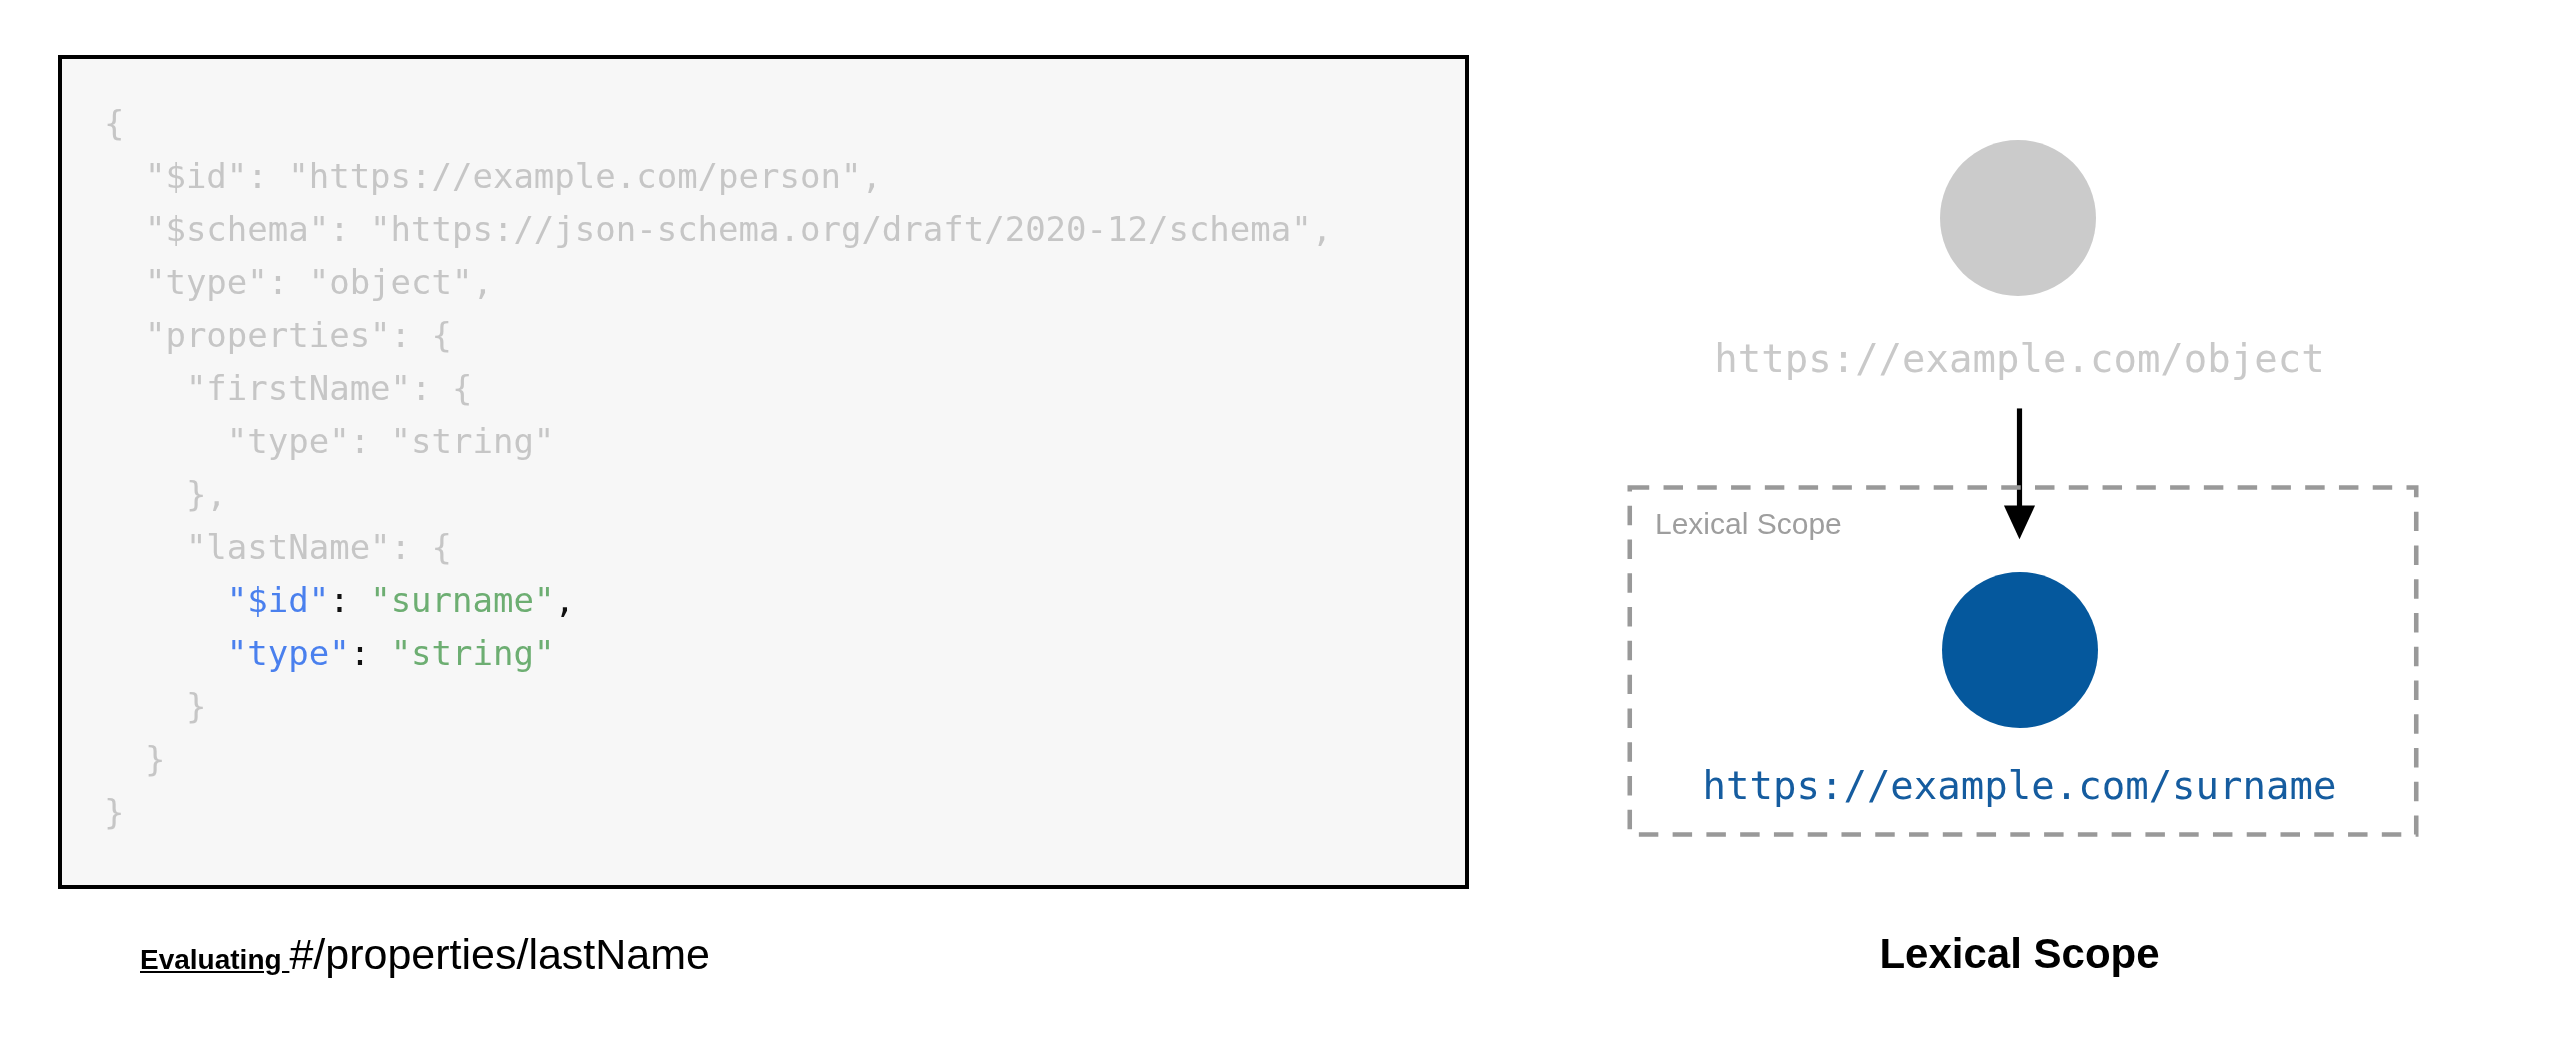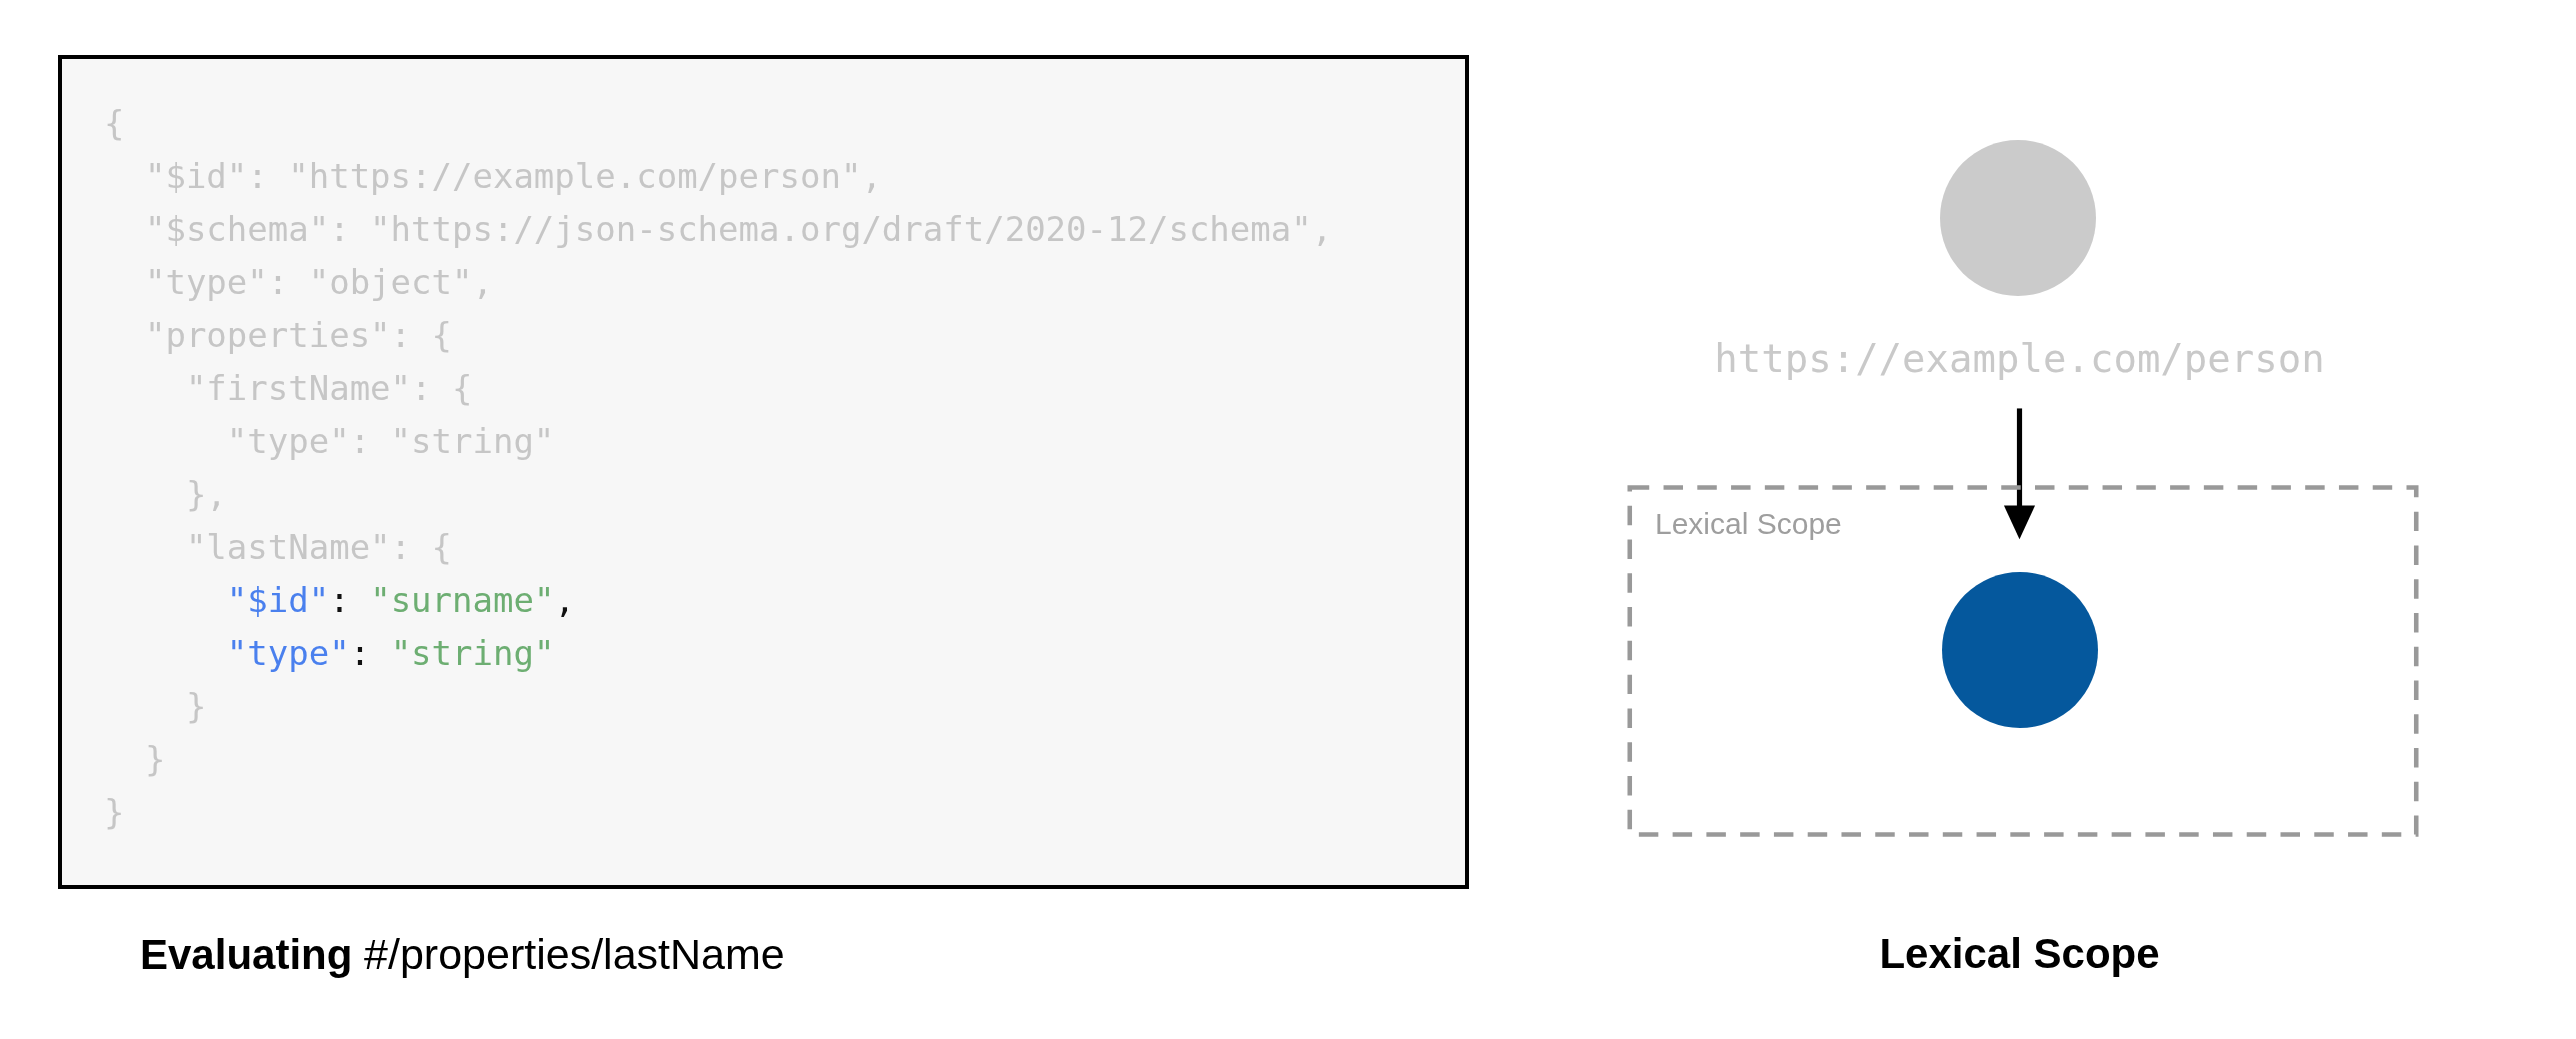--- a/index.html
+++ b/index.html
@@ -47,21 +47,21 @@
   .punct{color:var(--code_punct);}
   
   #left-caption{
     position:absolute;left:140px;top:925px;
     height:58px;line-height:58px;
     color:var(--caption_black);
     white-space:nowrap;
   }
   #left-caption .bold-part{
     font-family:"Liberation Sans", sans-serif;
-    font-weight:bold;font-size:42px;
+    font-weight:bold;font-size:28px;text-decoration:underline;
   }
   #left-caption .mono-part{
     font-family:Liberation Sans, sans-serif;
     font-size:43px;
   }
   #right-caption{
     position:absolute;left:1630px;top:925px;width:779px;
     height:58px;line-height:58px;
     text-align:center;
     font-family:"Liberation Sans", sans-serif;
@@ -102,32 +102,33 @@
   <div id="code-panel">
     <pre id="code-pre"><div class="code-line"><span class="muted">{</span></div><div class="code-line"><span class="muted">  "$id": "https://example.com/person",</span></div><div class="code-line"><span class="muted">  "$schema": "https://json-schema.org/draft/2020-12/schema",</span></div><div class="code-line"><span class="muted">  "type": "object",</span></div><div class="code-line"><span class="muted">  "properties": {</span></div><div class="code-line"><span class="muted">    "firstName": {</span></div><div class="code-line"><span class="muted">      "type": "string"</span></div><div class="code-line"><span class="muted">    },</span></div><div class="code-line"><span class="muted">    "lastName": {</span></div><div class="code-line"><span class="muted">      </span><span class="key">"$id"</span><span class="punct">:</span><span class="muted"> </span><span class="str">"surname"</span><span class="punct">,</span></div><div class="code-line"><span class="muted">      </span><span class="key">"type"</span><span class="punct">:</span><span class="muted"> </span><span class="str">"string"</span></div><div class="code-line"><span class="muted">    }</span></div><div class="code-line"><span class="muted">  }</span></div><div class="code-line"><span class="muted">}</span></div></pre>
   </div>
 
   <div id="left-caption">
     <span class="bold-part">Evaluating </span><span class="mono-part">#/properties/lastName</span>
   </div>
 
   <div id="parent-node" class="node"></div>
 
-  <div id="parent-uri" class="uri-label">https://example.com/person</div>
+  <div id="parent-uri" class="uri-label">https://example.com/object</div>
 
   <svg id="ref-arrow" width="57" height="133" viewBox="0 0 88 204">
     <rect x="40" y="0" width="8" height="156" fill="#000000"></rect>
     <polygon points="20,150 68,150 44,202" fill="#000000"></polygon>
   </svg>
 
   <svg id="scope-box" width="792" height="352" viewBox="0 0 1219 542">
     <rect x="4" y="4" width="1211" height="534" fill="none" stroke="#999999" stroke-width="7" stroke-dasharray="30 22"></rect>
   </svg>
 
   <div id="scope-box-label">Lexical Scope</div>
 
   <div id="child-node" class="node"></div>
 
+  <div id="child-uri" class="uri-label">https://example.com/surname</div>
 
   <div id="right-caption">Lexical Scope</div>
 
 </div>
 
 
 </body></html>

